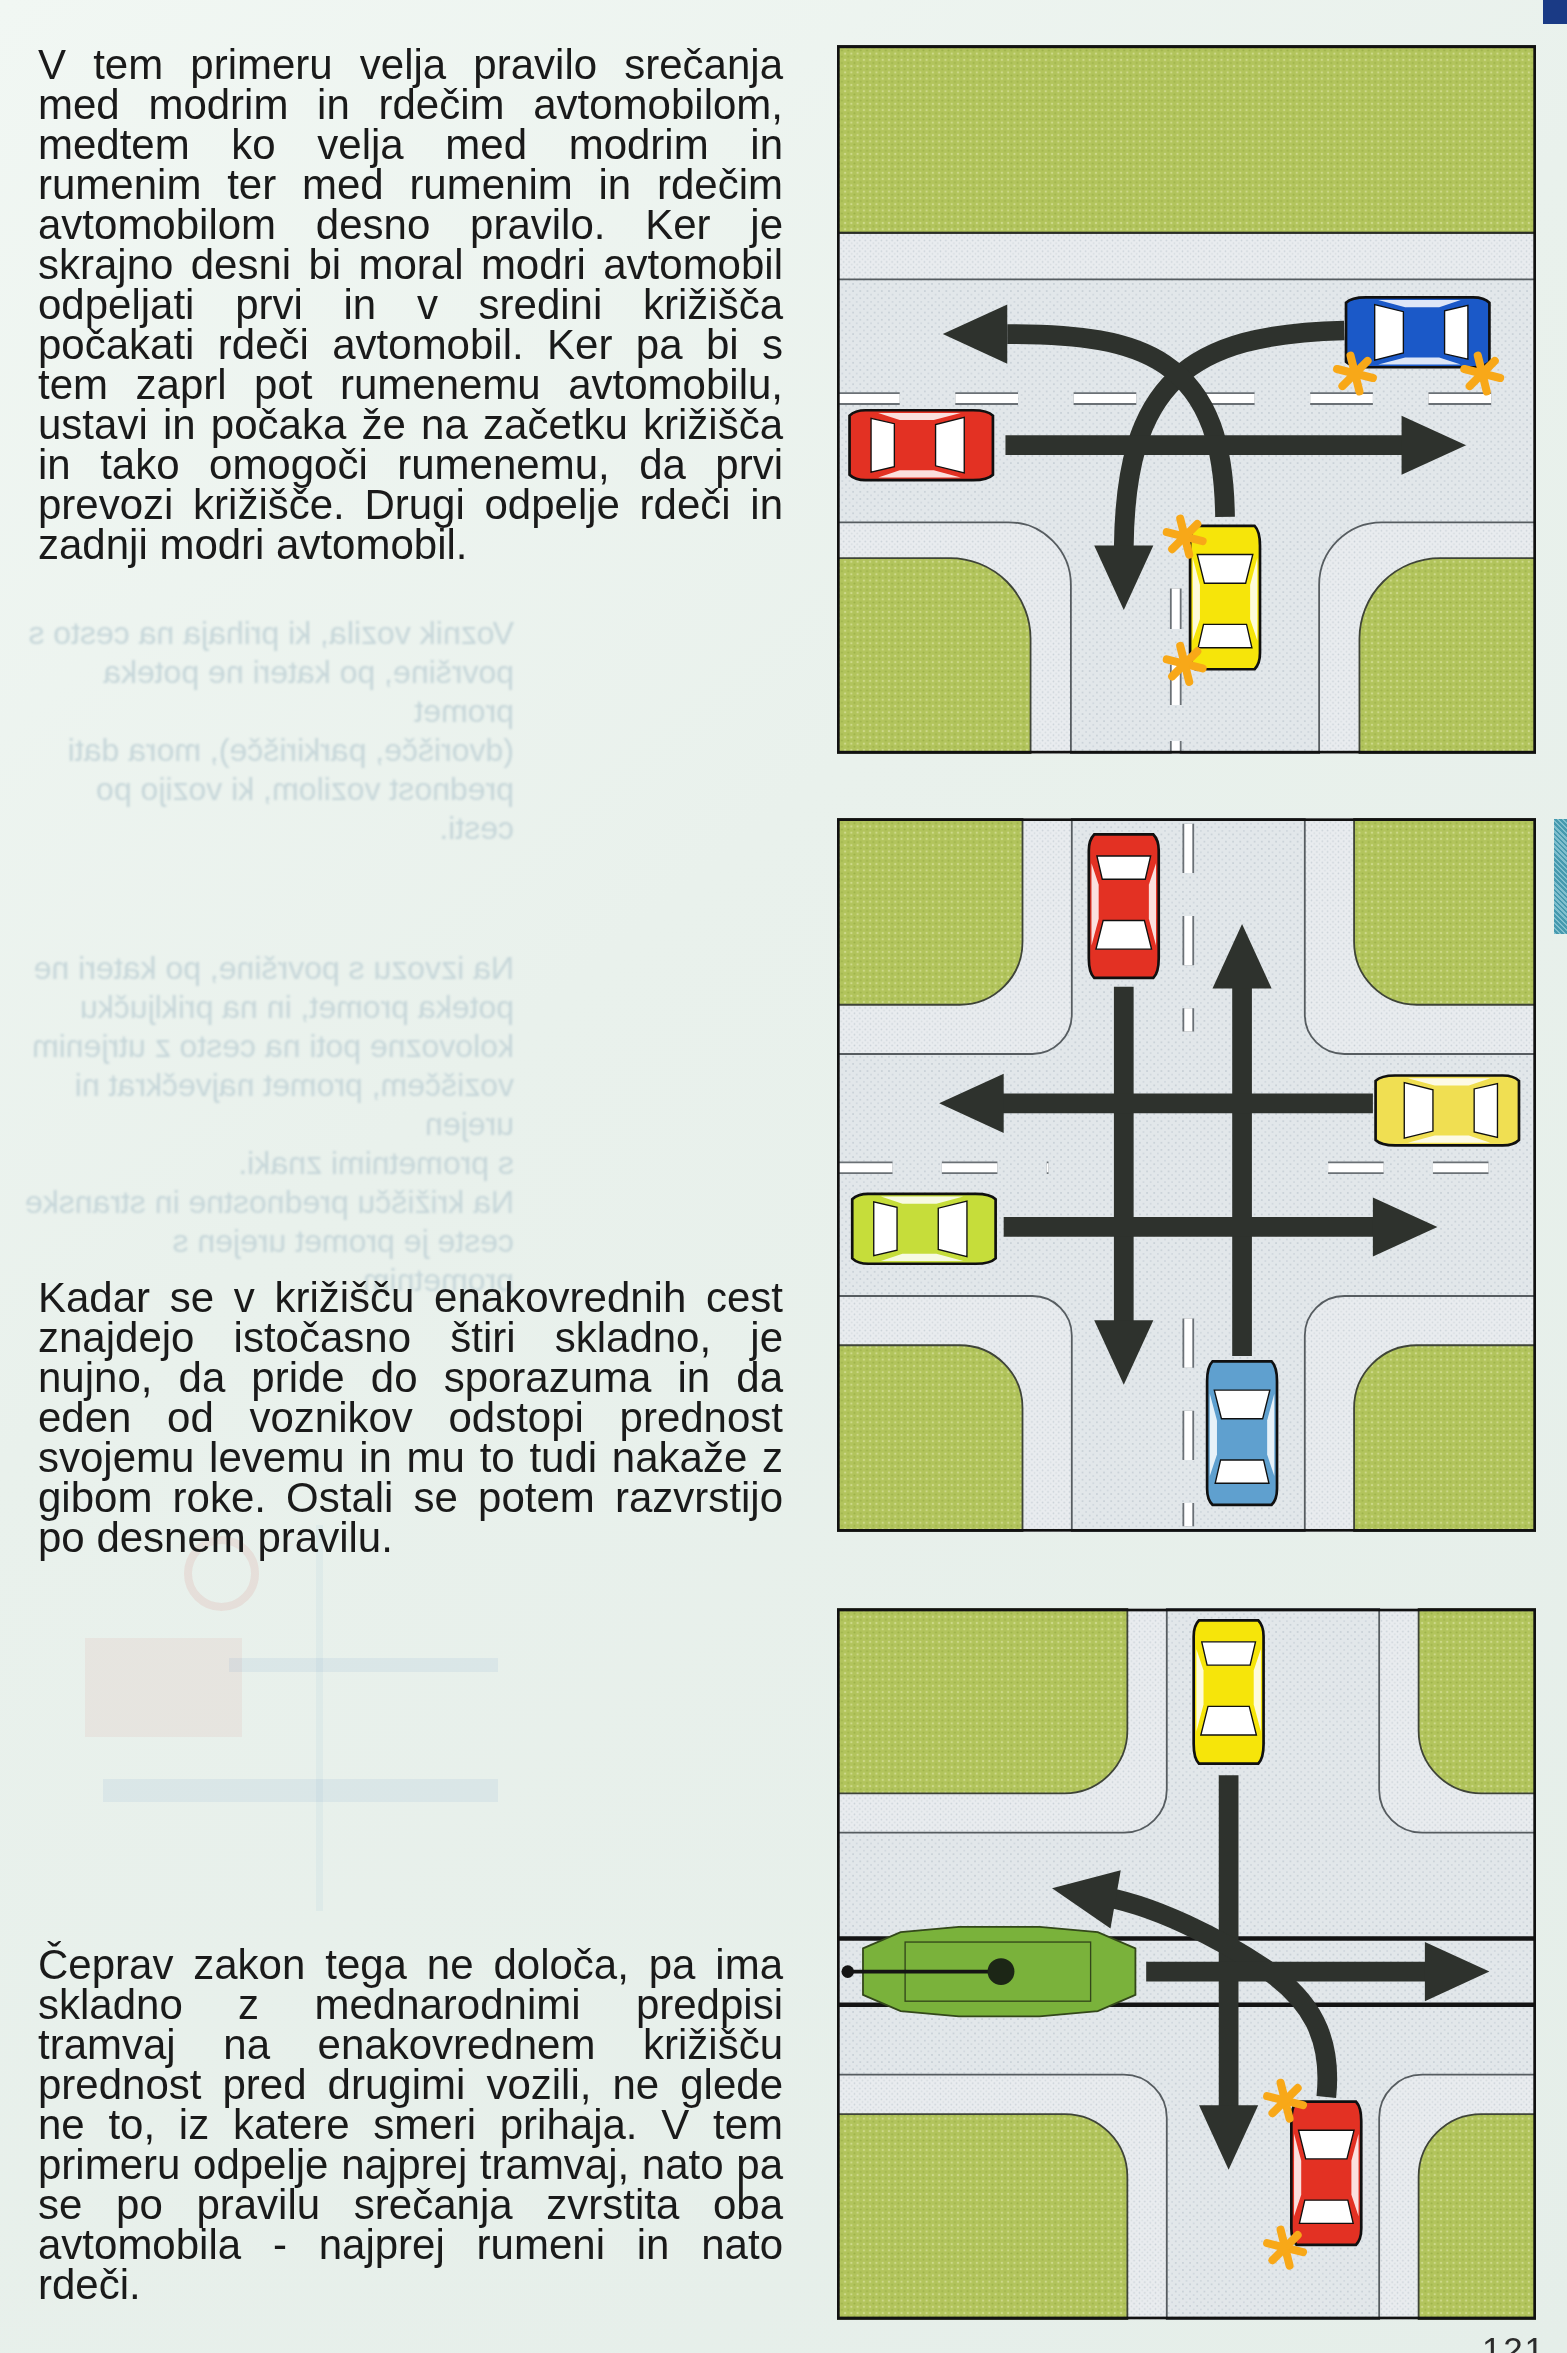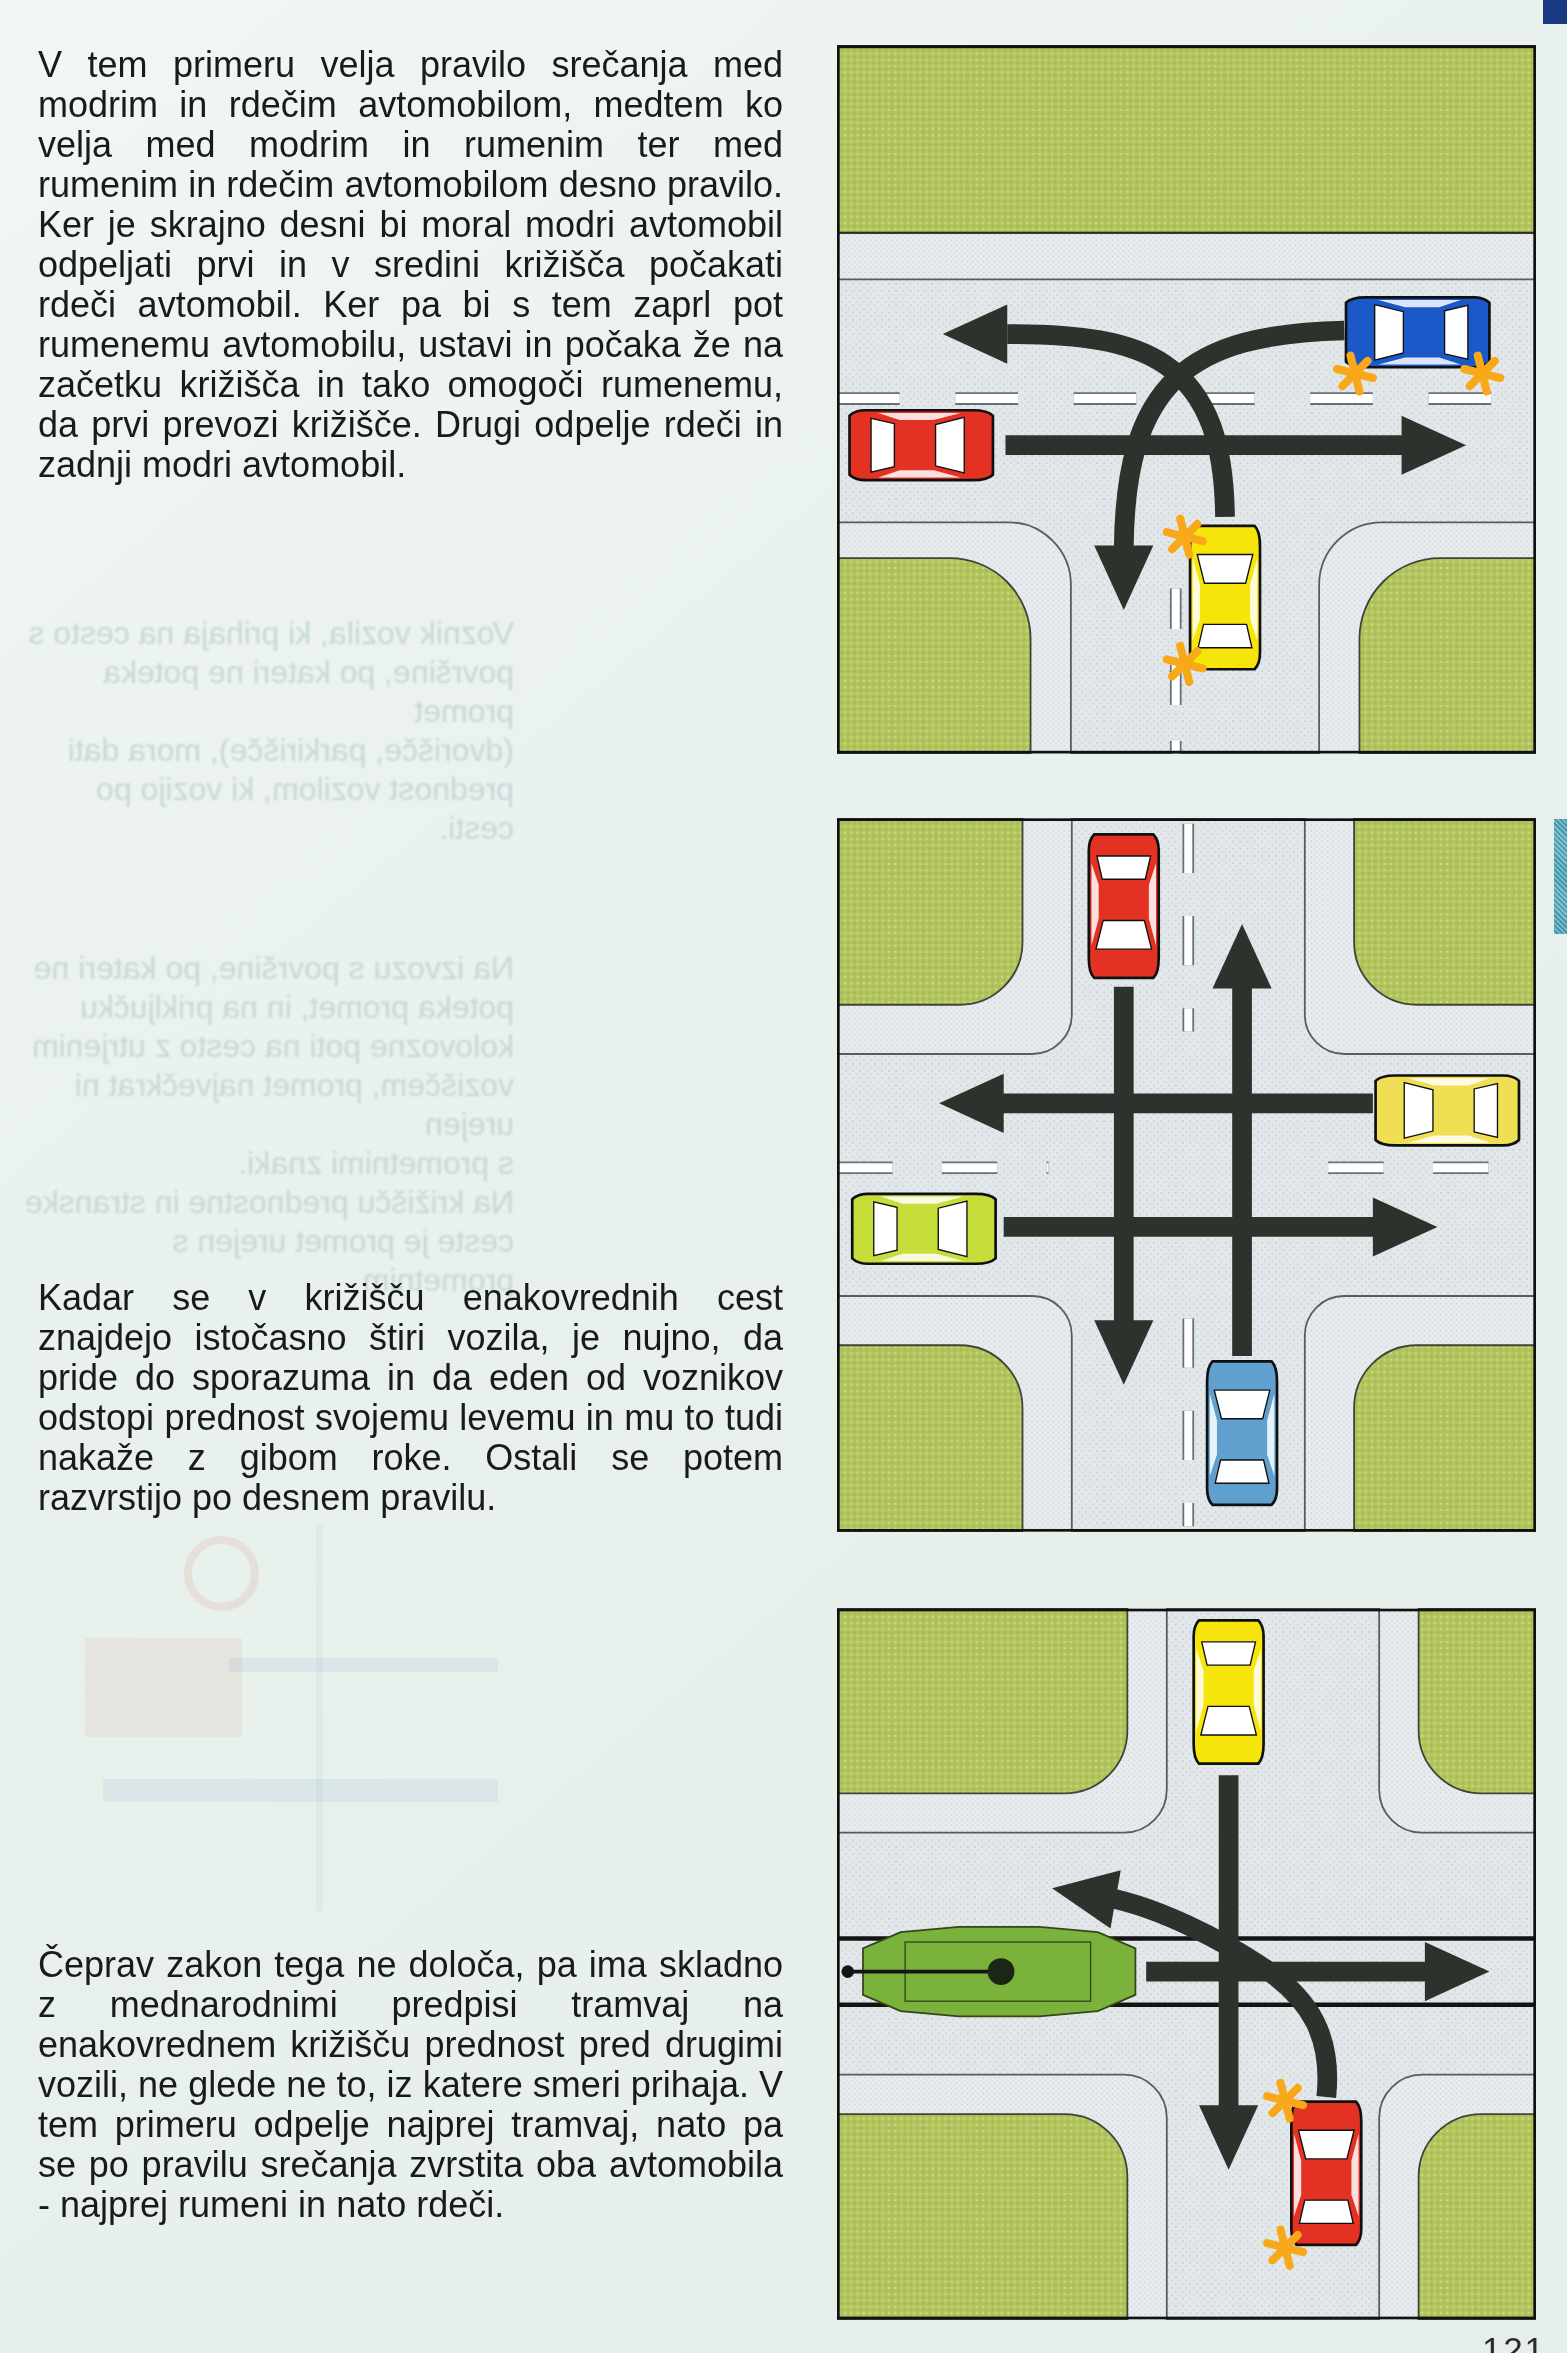--- a/index.html
+++ b/index.html
@@ -3,21 +3,21 @@
 <meta charset="utf-8">
 <style>
   html,body{margin:0;padding:0;}
   body{
     width:1568px;height:2354px;position:relative;overflow:hidden;
     background:linear-gradient(140deg,#f1f7f3 0%,#e9f1ec 40%,#e5eee9 100%);
     font-family:"Liberation Sans",sans-serif;
   }
   .para{
     position:absolute;left:38px;width:745px;margin:0;
-    font-size:36px;line-height:40px;text-align:justify;color:#1a1a1a;
+    font-size:42px;line-height:40px;text-align:justify;color:#1a1a1a;
   }
   .para-1{top:45px;}
   .para-2{top:1278px;}
   .para-3{top:1945px;}
   .bleed{
     position:absolute;left:22.4px;width:492px;margin:0;
     font-size:32px;line-height:39px;color:#c6d6d9;
     transform:scaleX(-1);filter:blur(1.1px);white-space:pre-line;
   }
   .bleed-a{top:614px;}
@@ -89,21 +89,21 @@
 s prometnimi znaki.
 Na križišču prednostne in stranske
 ceste je promet urejen s prometnim</p>
 <div class="artifact art-circle"></div>
 <div class="artifact art-rect"></div>
 <div class="artifact art-band1"></div>
 <div class="artifact art-band2"></div>
 <div class="artifact art-vline"></div>
 
 <p class="para para-1">V tem primeru velja pravilo srečanja med modrim in rdečim avtomobilom, medtem ko velja med modrim in rumenim ter med rumenim in rdečim avtomobilom desno pravilo. Ker je skrajno desni bi moral modri avtomobil odpeljati prvi in v sredini križišča počakati rdeči avtomobil. Ker pa bi s tem zaprl pot rumenemu avtomobilu, ustavi in počaka že na začetku križišča in tako omogoči rumenemu, da prvi prevozi križišče. Drugi odpelje rdeči in zadnji modri avtomobil.</p>
-<p class="para para-2">Kadar se v križišču enakovrednih cest znajdejo istočasno štiri vozila, je nujno, da pride do sporazuma in da eden od voznikov odstopi prednost svojemu levemu in mu to tudi nakaže z gibom roke. Ostali se potem razvrstijo po desnem pravilu.</p>
+<p class="para para-2">Kadar se v križišču enakovrednih cest znajdejo istočasno štiri skladno, je nujno, da pride do sporazuma in da eden od voznikov odstopi prednost svojemu levemu in mu to tudi nakaže z gibom roke. Ostali se potem razvrstijo po desnem pravilu.</p>
 <p class="para para-3">Čeprav zakon tega ne določa, pa ima skladno z mednarodnimi predpisi tramvaj na enakovrednem križišču prednost pred drugimi vozili, ne glede ne to, iz katere smeri prihaja. V tem primeru odpelje najprej tramvaj, nato pa se po pravilu srečanja zvrstita oba avtomobila - najprej rumeni in nato rdeči.</p>
 
 <svg class="diagram d1" viewBox="0 0 780 790">
   <rect x="0" y="0" width="780" height="790" fill="url(#sideP)"></rect>
   <rect x="0" y="0" width="780" height="209" fill="url(#grassP)" stroke="#2b2e26" stroke-width="2.5"></rect>
   <path d="M 0,261 H 780 V 532 H 608 A 70 70 0 0 0 538 602 V 790 H 261 V 602 A 70 70 0 0 0 191 532 H 0 Z" fill="url(#roadP)" stroke="#565c60" stroke-width="2"></path>
   <path d="M 0,572 H 126 A 90 90 0 0 1 216 662 V 790 H 0 Z" fill="url(#grassP)" stroke="#3f4438" stroke-width="2"></path>
   <path d="M 583,790 V 662 A 90 90 0 0 1 673 572 H 780 V 790 Z" fill="url(#grassP)" stroke="#3f4438" stroke-width="2"></path>
   <g>
     <line x1="0" y1="394" x2="780" y2="394" stroke="#6a7075" stroke-width="14" stroke-dasharray="70 62"></line>

